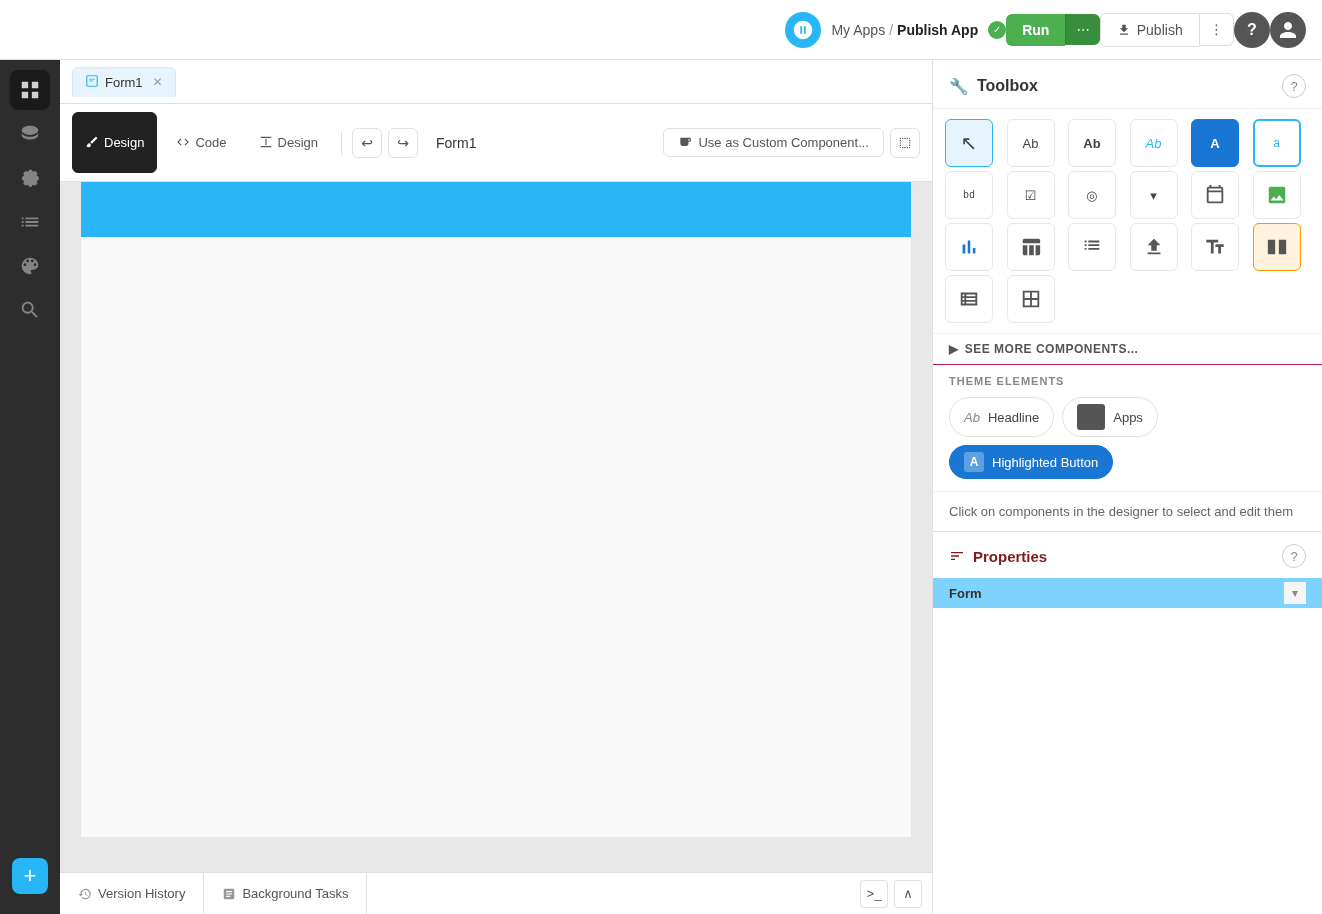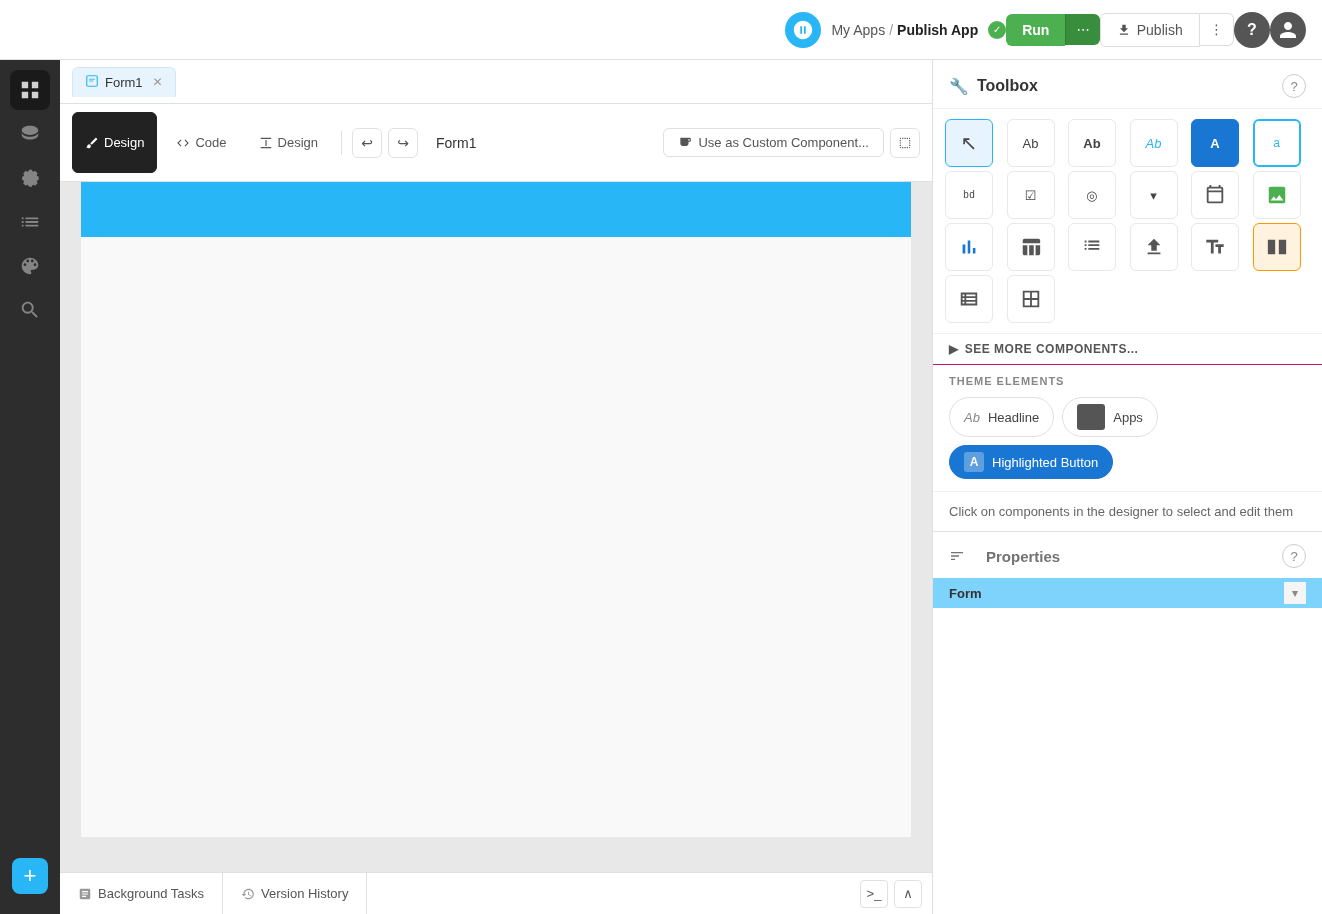--- a/index.html
+++ b/index.html
@@ -82,21 +82,21 @@
     }
     .tab-icon { color: #29b6f6; font-size: 14px; }
     .tab-close { color: #999; font-size: 12px; cursor: pointer; margin-left: 4px; }
 
     
     .toolbar {
       display: flex; align-items: center; gap: 6px; background: #fff;
       padding: 8px 12px; border-bottom: 1px solid #e0e0e0;
     }
     .toolbar-btn {
-      display: flex; align-items: flex-end; gap: 5px;
+      display: flex; align-items: flex-start; gap: 5px;
       padding: 22px 12px; border-radius: 6px; border: 1px solid transparent;
       background: transparent; color: #555; font-size: 13px; cursor: pointer;
     }
     .toolbar-btn.active { background: #222; color: #fff; border-color: #222; }
     .toolbar-sep { width: 1px; height: 24px; background: #e0e0e0; margin: 0 4px; }
     .toolbar-title { margin-left: 12px; font-size: 14px; font-weight: 500; color: #333; }
 
     .toolbar-undo, .toolbar-redo {
       width: 30px; height: 30px; border: 1px solid #e0e0e0; border-radius: 6px;
       background: #fff; cursor: pointer; display: flex; align-items: center; justify-content: center;
@@ -190,21 +190,21 @@
     }
 
     .info-text { padding: 12px 16px; font-size: 13px; color: #666; border-top: 1px solid #f0f0f0; }
 
     
     .properties-section { border-top: 1px solid #e0e0e0; flex: 1; overflow: auto; }
     .properties-header {
       display: flex; align-items: center; justify-content: space-between;
       padding: 12px 16px 10px;
     }
-    .properties-title { display: flex; align-items: center; gap: 21px; font-size: 15px; font-weight: 600; color: #737373; }
+    .properties-title { display: flex; align-items: center; gap: 8px; font-size: 15px; font-weight: 600; color: #7f1d1d; }
     .properties-form-row {
       display: flex; align-items: center; justify-content: space-between;
       padding: 4px 16px 4px; background: #7dd3fc;
     }
     .properties-form-label { font-size: 13px; font-weight: 600; color: #333; }
     .properties-form-select {
       display: flex; align-items: center; gap: 6px; font-size: 13px; color: #333;
       background: #f5f5f5; border: none; cursor: pointer; padding: 4px 8px;
     }
     .form-row-chevron { color: #888; font-size: 12px; }
@@ -345,29 +345,29 @@
     <div class="canvas-wrapper">
       <div class="canvas-inner">
         <div class="canvas-header"></div>
         <div class="canvas-body"></div>
       </div>
     </div>
 
     <div class="bottom-bar">
       <div class="bottom-tab">
         <svg width="14" height="14" viewBox="0 0 24 24" fill="currentColor" opacity="0.6">
-            <path d="M19 3H5c-1.1 0-2 .9-2 2v14c0 1.1.9 2 2 2h14c1.1 0 2-.9 2-2V5c0-1.1-.9-2-2-2zm-5 14H7v-2h7v2zm3-4H7v-2h10v2zm0-4H7V7h10v2z"></path>
-          </svg>
-        <span>Background Tasks</span>
+            <path d="M13 3c-4.97 0-9 4.03-9 9H1l3.89 3.89.07.14L9 12H6c0-3.87 3.13-7 7-7s7 3.13 7 7-3.13 7-7 7c-1.93 0-3.68-.79-4.94-2.06l-1.42 1.42C8.27 19.99 10.51 21 13 21c4.97 0 9-4.03 9-9s-4.03-9-9-9zm-1 5v5l4.28 2.54.72-1.21-3.5-2.08V8H12z"></path>
+          </svg>
+        <span>Version History</span>
       </div>
       <div class="bottom-tab">
         <svg width="14" height="14" viewBox="0 0 24 24" fill="currentColor" opacity="0.6">
-            <path d="M13 3c-4.97 0-9 4.03-9 9H1l3.89 3.89.07.14L9 12H6c0-3.87 3.13-7 7-7s7 3.13 7 7-3.13 7-7 7c-1.93 0-3.68-.79-4.94-2.06l-1.42 1.42C8.27 19.99 10.51 21 13 21c4.97 0 9-4.03 9-9s-4.03-9-9-9zm-1 5v5l4.28 2.54.72-1.21-3.5-2.08V8H12z"></path>
-          </svg>
-        <span>Version History</span>
+            <path d="M19 3H5c-1.1 0-2 .9-2 2v14c0 1.1.9 2 2 2h14c1.1 0 2-.9 2-2V5c0-1.1-.9-2-2-2zm-5 14H7v-2h7v2zm3-4H7v-2h10v2zm0-4H7V7h10v2z"></path>
+          </svg>
+        <span>Background Tasks</span>
       </div>
       <div class="bottom-actions">
         <button class="bottom-action-btn">&gt;_</button>
         <button class="bottom-action-btn">∧</button>
       </div>
     </div>
   </div>
 
   <div class="right-panel">
 

